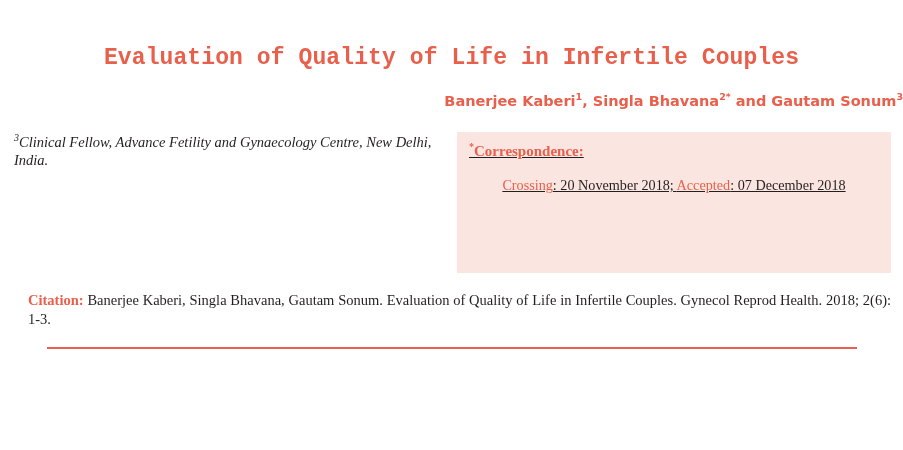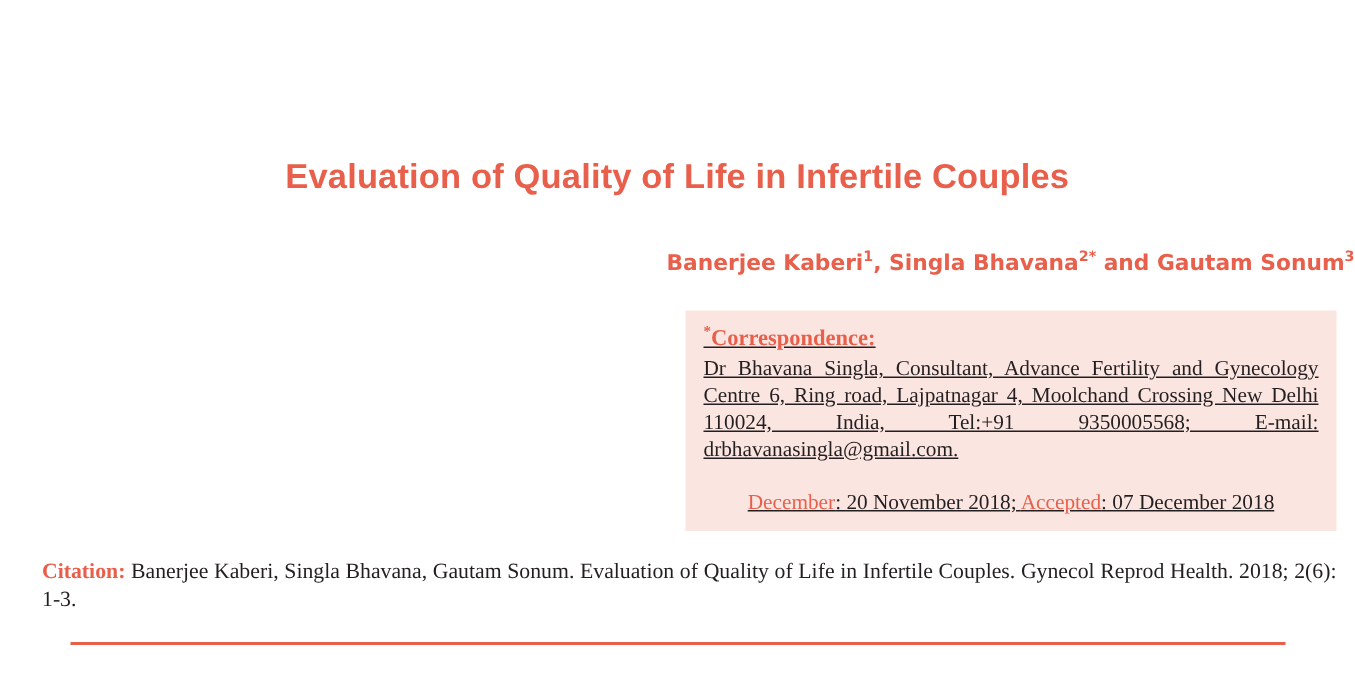--- a/index.html
+++ b/index.html
@@ -15,27 +15,27 @@
     overflow: hidden;
   }
   .page {
     position: relative;
     width: 903px;
     height: 450px;
     box-sizing: border-box;
   }
   .title {
     text-align: center;
-    font-family: Liberation Sans, sans-serif;
+    font-family: Liberation Mono, monospace;
     font-size: 23px;
     font-weight: bold;
     color: #e8604c;
     letter-spacing: 0.1px;
-    margin: 16px;
-    padding-top: 89px;
+    margin: 0;
+    padding-top: 46px;
     line-height: 1.1;
   }
   .authors {
     text-align: right;
     font-family: "DejaVu Sans", sans-serif;
     font-size: 14.5px;
     font-weight: bold;
     color: #e8604c;
     margin: 0;
     padding-top: 21px;
@@ -137,26 +137,26 @@
 
   <h1 class="title">Evaluation of Quality of Life in Infertile Couples</h1>
 
   <div class="authors">
     <span>Banerjee Kaberi</span><sup>1</sup><span>, </span><span>Singla Bhavana</span><sup>2*</sup><span> and </span><span>Gautam Sonum</span><sup>3</sup>
   </div>
 
   <div class="cols">
 
     <div class="affil-col">
+      <p class="affil"><sup>3</sup><span>Clinical Fellow, Advance Fetility and Gynaecology Centre, New Delhi, India.</span></p>
     </div>
 
     <div class="corr-box">
       <p class="corr-head"><sup>*</sup><span>Correspondence:</span></p>
-      <p class="corr-body">Dr Bhavana Singla, Consultant, Advance Fertility and Gynecology Centre 6, Ring road, Lajpatnagar 4, Moolchand Crossing New Delhi 110024, India, Tel:+91 9350005568; E-mail: drbhavanasingla@gmail.com.</p>
-      <p class="corr-dates"><span class="lbl">December</span><span>: 20 November 2018; </span><span class="lbl">Accepted</span><span>: 07 December 2018</span></p>
+      <p class="corr-dates"><span class="lbl">Crossing</span><span>: 20 November 2018; </span><span class="lbl">Accepted</span><span>: 07 December 2018</span></p>
     </div>
 
   </div>
 
   <p class="citation"><span class="lbl">Citation:</span> <span>Banerjee Kaberi, Singla Bhavana, Gautam Sonum. Evaluation of Quality of Life in Infertile Couples. Gynecol Reprod Health. 2018; 2(6): 1-3.</span></p>
 
   <div class="rule"></div>
 
 </div>
 

